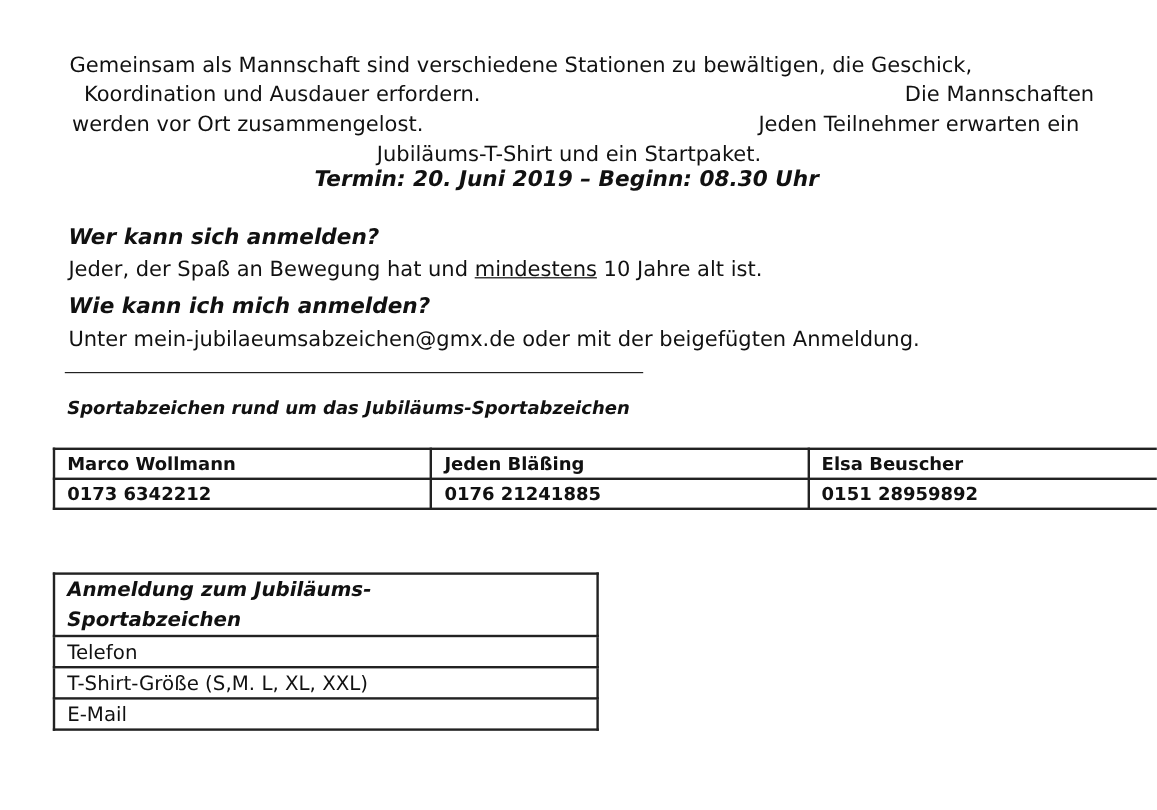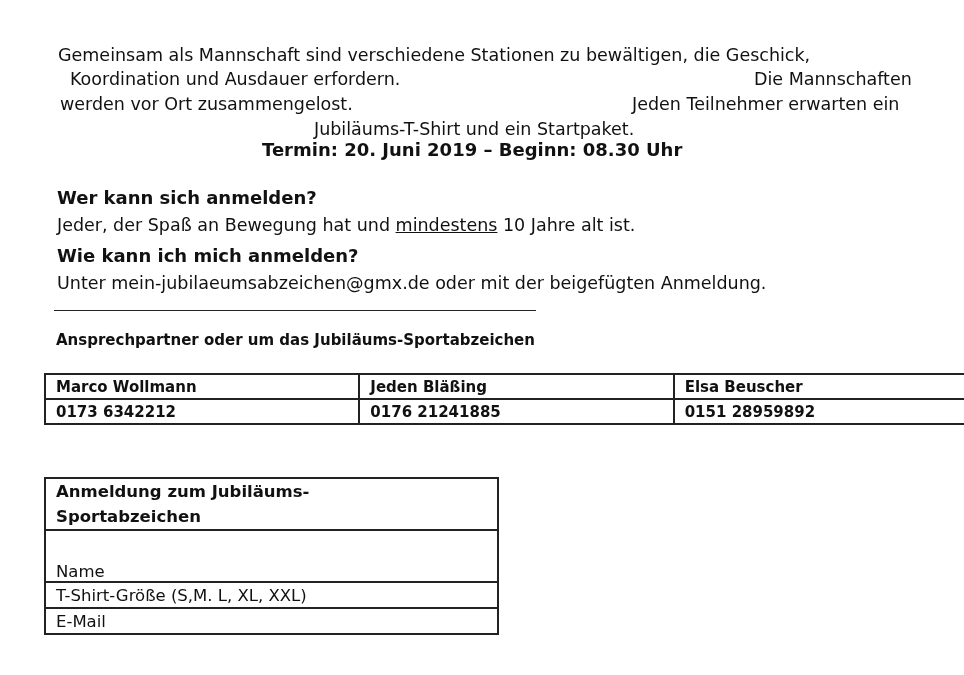--- a/index.html
+++ b/index.html
@@ -1,19 +1,19 @@
 <!DOCTYPE html>
 <html><head>
 <meta charset="utf-8">
 <style>
   html, body { margin:0; padding:0; background:#fff; }
   body { width:964px; height:675px; position:relative; overflow:hidden; font-family:"DejaVu Sans", sans-serif; color:#111; }
   .abs { position:absolute; white-space:nowrap; }
   .intro { font-size:17.5px; line-height:22px;margin-top:26px; }
-  .b { font-weight:bold; }
+  .b { font-weight:bold;font-style:italic; }
   .u { text-decoration:underline; }
   table { border-collapse:collapse; position:absolute; }
   td { border:2px solid #222; padding:0 10px; }
   .contacts td { font-weight:bold; font-size:15px; height:23px; width:240px; }
   .form td { font-size:16.5px; padding:0 10px; }
 </style>
 </head>
 <body>
 
 <div>
@@ -28,21 +28,21 @@
 <div class="abs b" style="left:262px;top:139px;font-size:18px;">Termin: 20. Juni 2019 – Beginn: 08.30 Uhr</div>
 
 <div class="abs b" style="left:57px;top:187px;font-size:18px;">Wer kann sich anmelden?</div>
 <div class="abs" style="left:57px;top:215px;font-size:17.5px;"><span>Jeder, der Spaß an Bewegung hat und </span><span class="u">mindestens</span><span> 10 Jahre alt ist.</span></div>
 
 <div class="abs b" style="left:57px;top:245px;font-size:18px;">Wie kann ich mich anmelden?</div>
 <div class="abs" style="left:57px;top:273px;font-size:17.5px;">Unter mein-jubilaeumsabzeichen@gmx.de oder mit der beigefügten Anmeldung.</div>
 
 <div class="abs" style="left:54px;top:310px;width:482px;border-bottom:1.5px solid #222;"></div>
 
-<div class="abs b" style="left:56px;top:331px;font-size:15px;">Ansprechpartner oder um das Jubiläums-Sportabzeichen</div>
+<div class="abs b" style="left:56px;top:331px;font-size:15px;">Sportabzeichen rund um das Jubiläums-Sportabzeichen</div>
 
 <table class="contacts" style="left:44px;top:373px;width:945px;">
   <tbody>
       <tr>
     <td>Marco Wollmann</td>
     <td>Jeden Bläßing</td>
     <td>Elsa Beuscher</td>
   </tr>
   <tr>
     <td>0173 6342212</td>
@@ -51,21 +51,21 @@
   </tr>
 </tbody>
   </table>
 
 <table class="form" style="left:44px;top:477px;width:455px;">
   <tbody>
       <tr>
     <td class="b" style="height:50px;line-height:25px;"><span>Anmeldung zum Jubiläums-</span><br><span>Sportabzeichen</span></td>
   </tr>
   <tr>
-    <td style="height:50px;vertical-align:bottom;">Name</td>
+    <td style="height:24px;">Telefon</td>
   </tr>
   <tr>
     <td style="height:24px;">T-Shirt-Größe (S,M. L, XL, XXL)</td>
   </tr>
   <tr>
     <td style="height:24px;">E-Mail</td>
   </tr>
 </tbody>
   </table>
 

